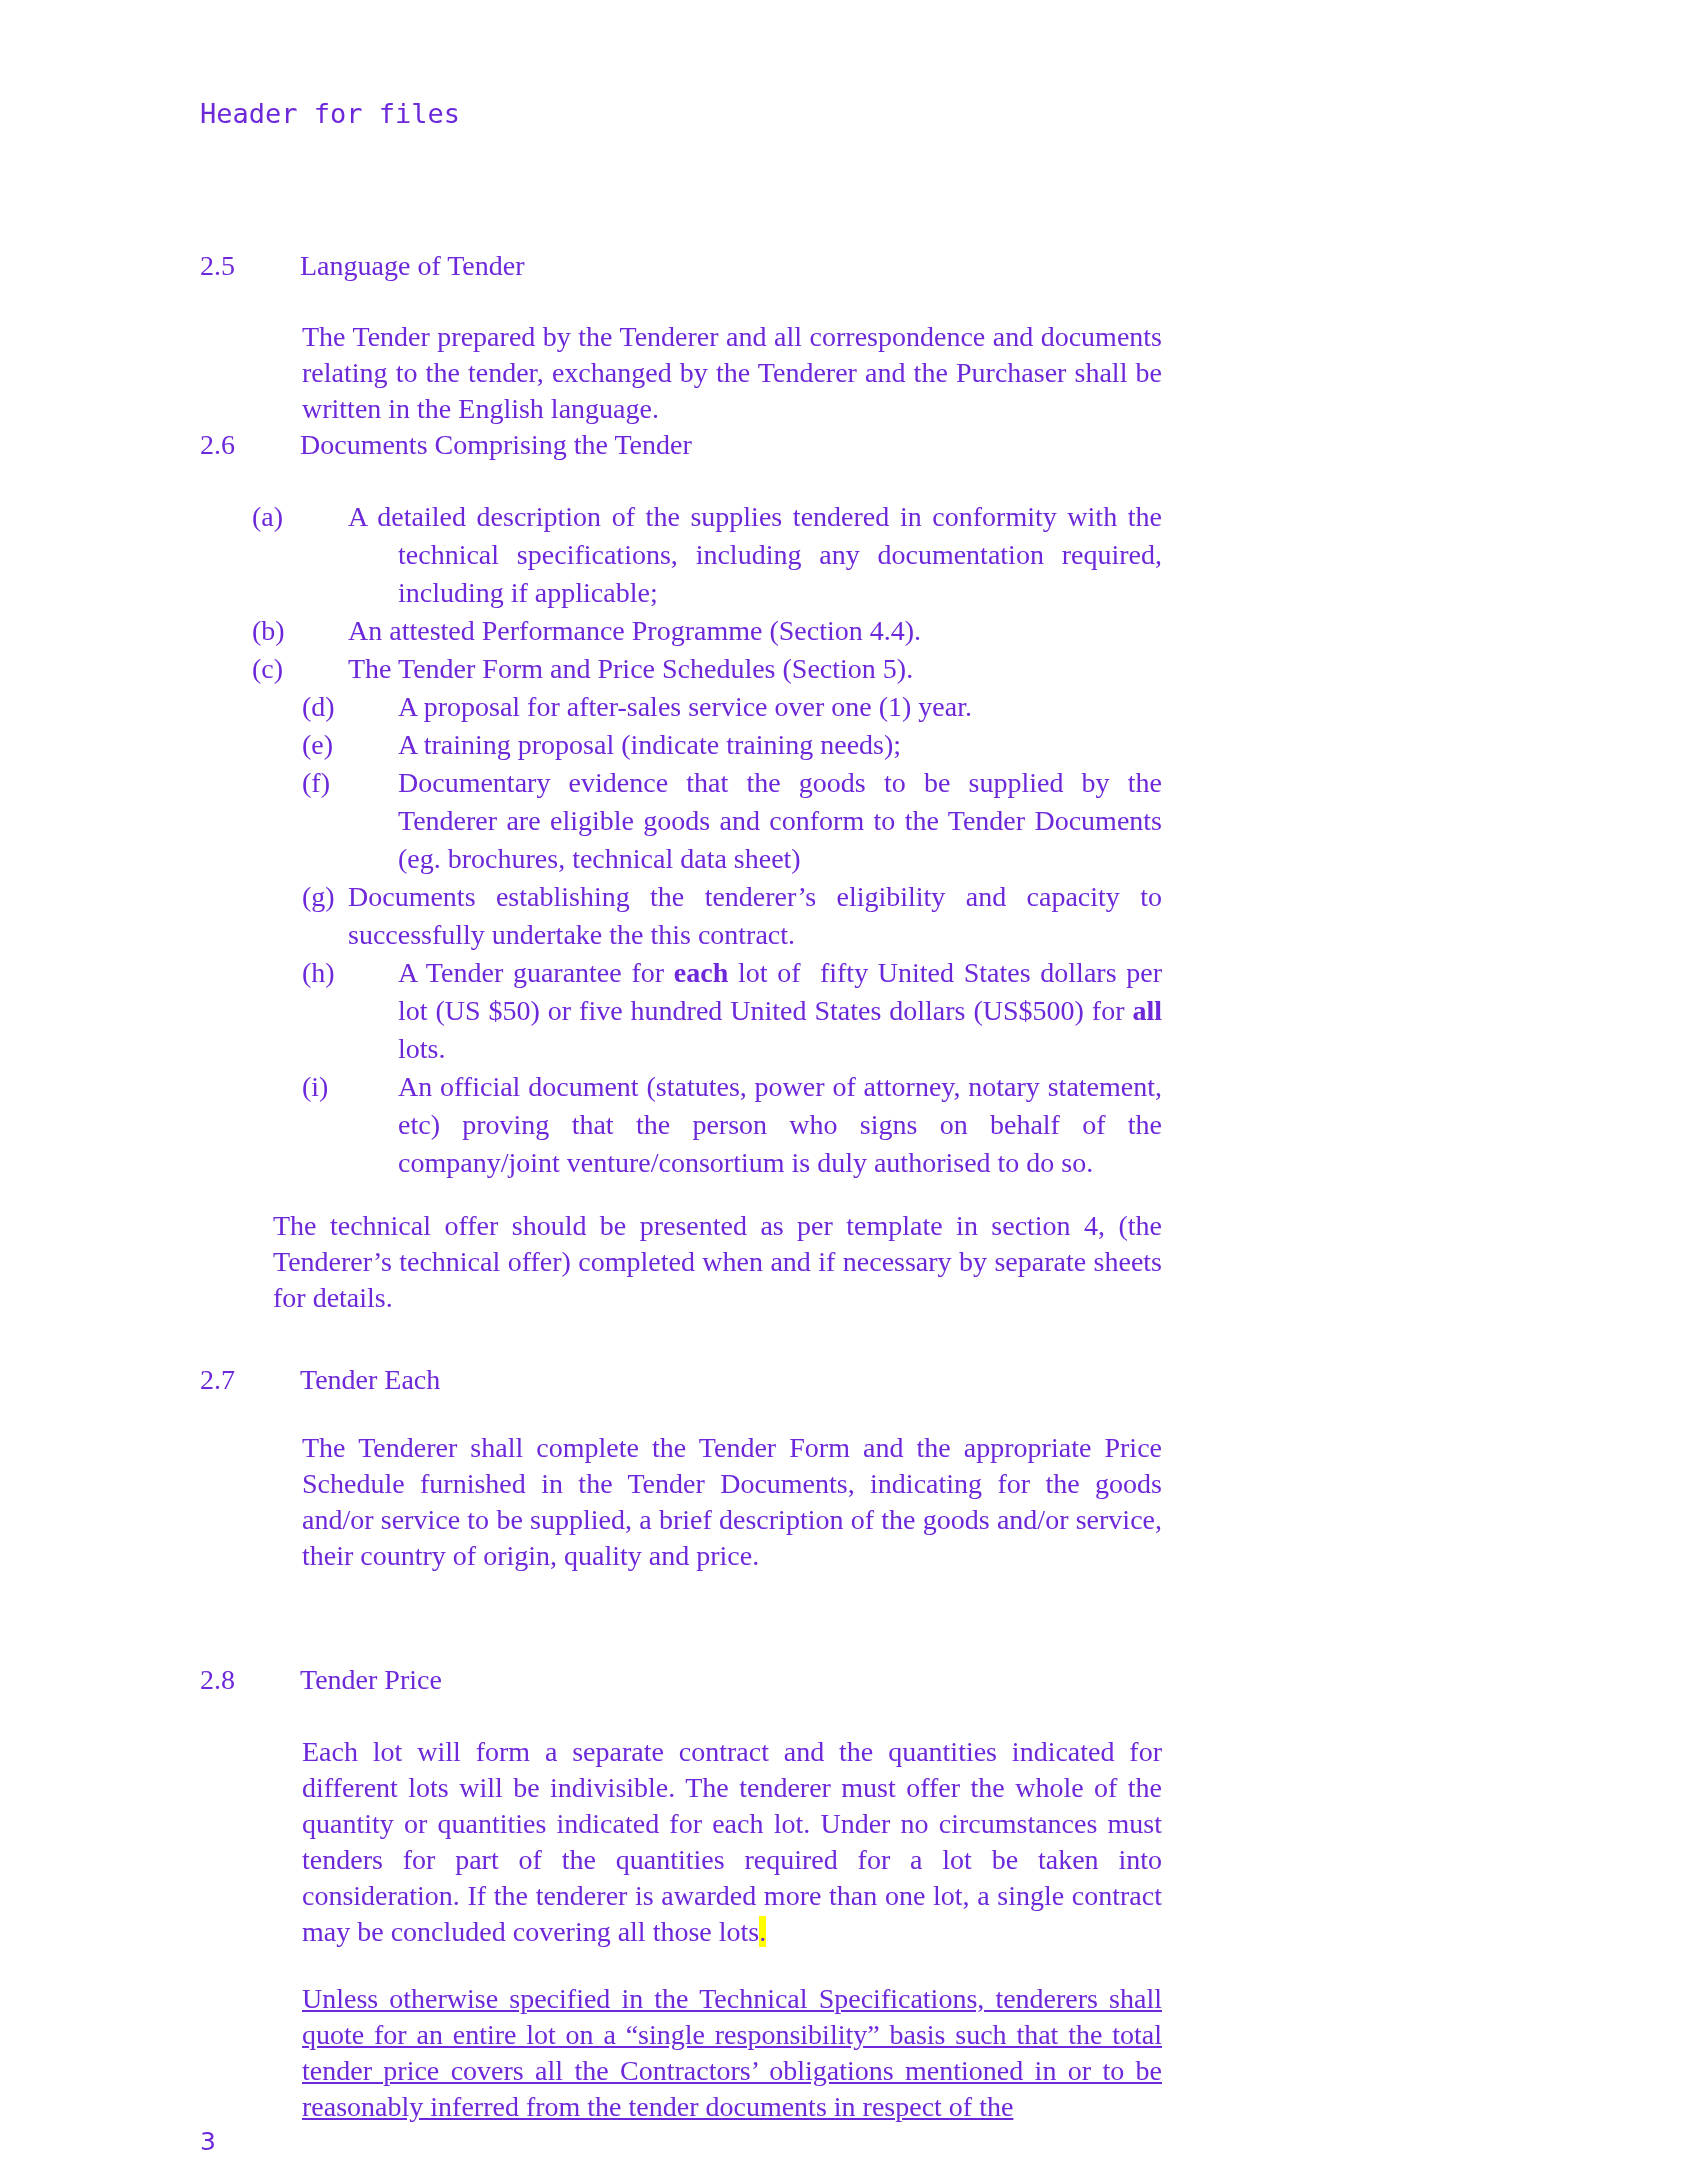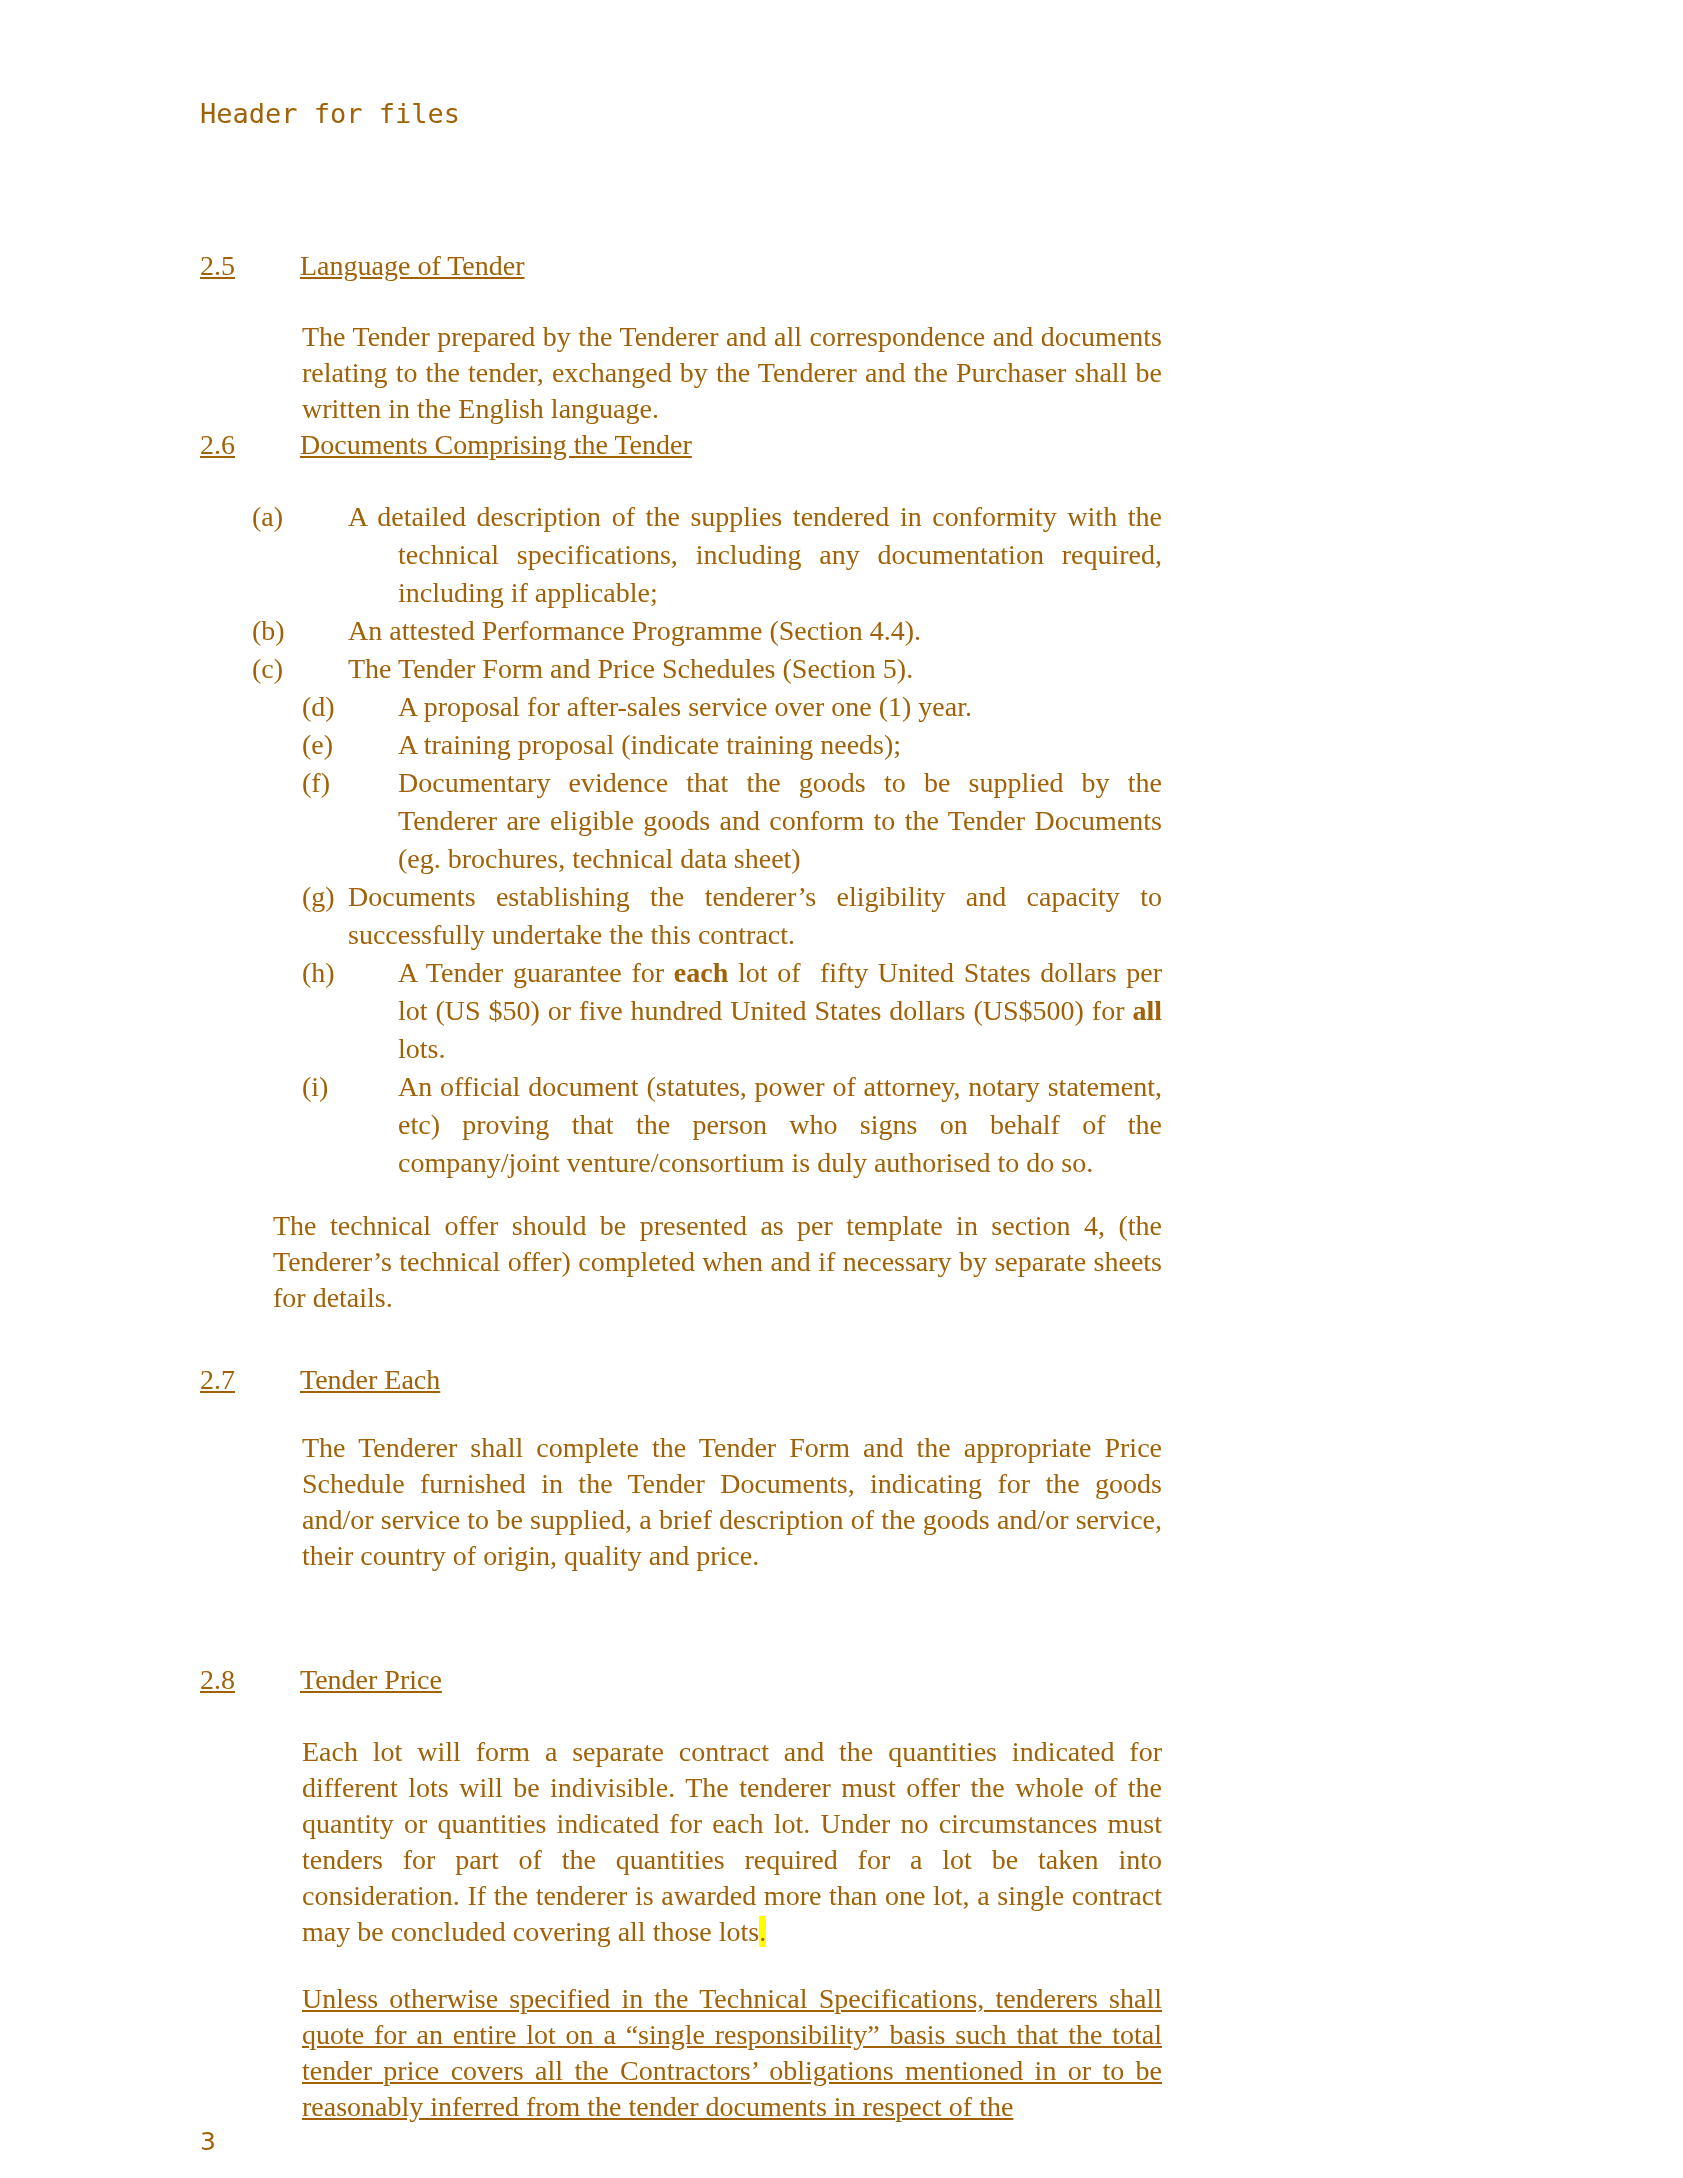--- a/index.html
+++ b/index.html
@@ -1,40 +1,39 @@
 <!DOCTYPE html>
 <html><head>
 <meta charset="utf-8">
 <style>
   html,body { margin:0; padding:0; }
   .sheet {
     position:relative;
     width:1358px; height:2178px;
     background:#ffffff;
-    color:#a16207;
+    color:#6d28d9;
     font-family:"Liberation Serif", serif;
     font-size:28px;
     overflow:hidden;
   }
   .content { padding:0 196px 0 200px; }
 
   .doc-header {
     margin:99px 0 0 0;
     font-family:"DejaVu Sans Mono", monospace;
     font-size:27px;
     line-height:30px;
   }
 
   .sec-head {
     display:flex;
     margin:0;
     line-height:36px;
     font-size:28px;
     font-weight:normal;
-    text-decoration:underline;
   }
   .sec-num { flex:none; width:100px; }
   .sec-title { flex:1; }
 
   .mt-h25 { margin-top:119px; }
   .mt-h26 { }
   .mt-h27 { margin-top:46px;align-items:center; }
   .mt-h28 { margin-top:88px; }
 
   .para {

